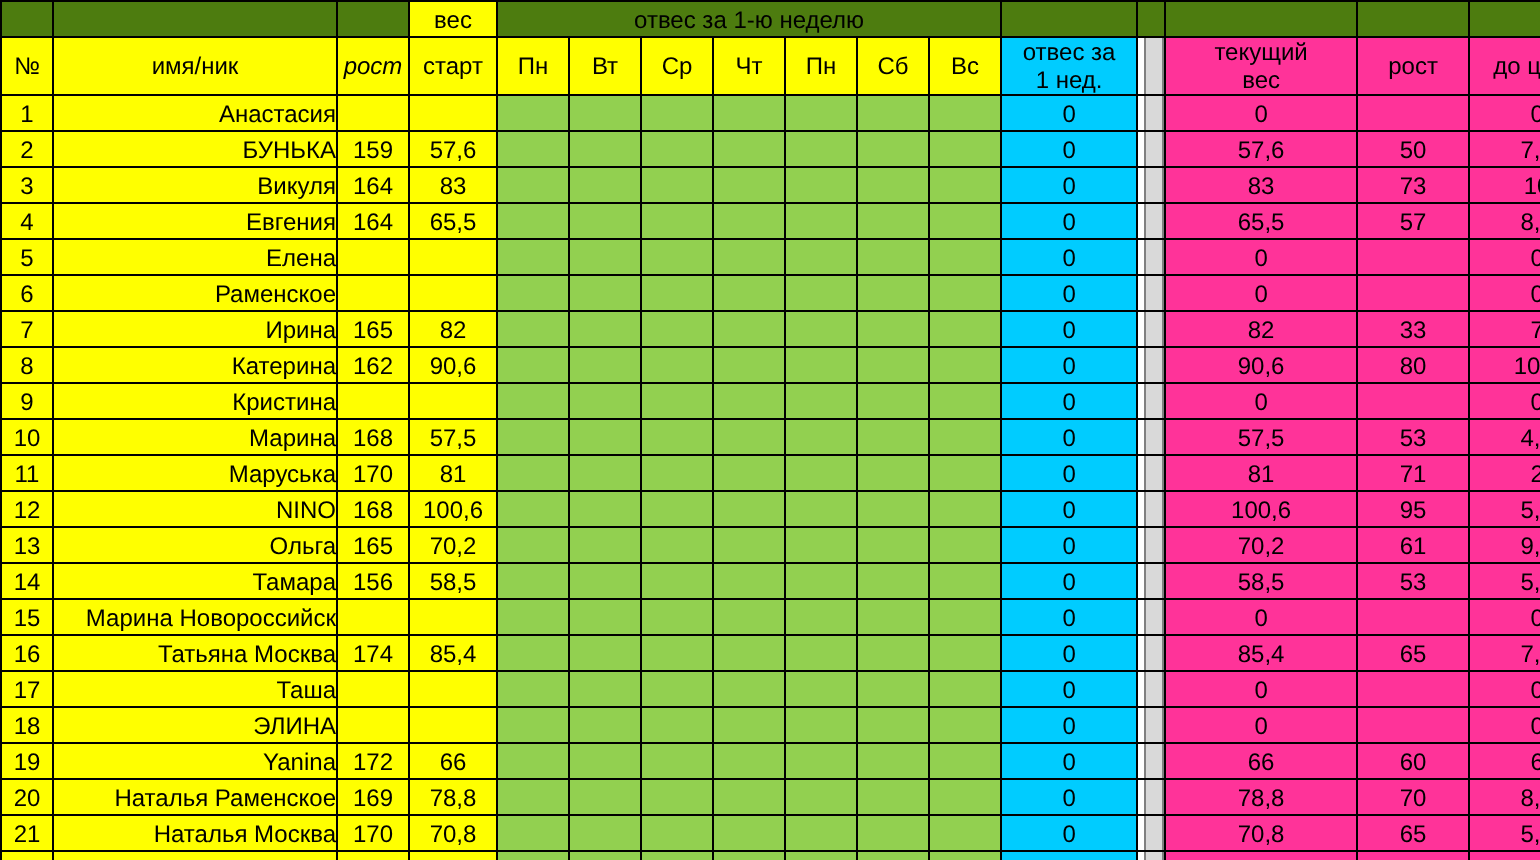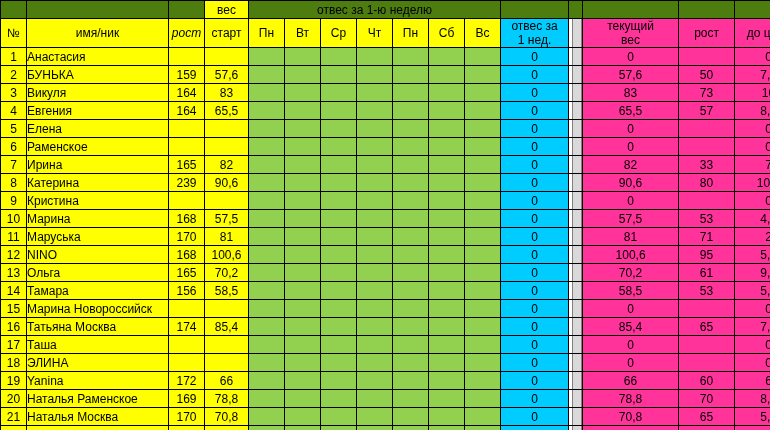--- a/index.html
+++ b/index.html
@@ -29,21 +29,21 @@
     height: 17px;
     overflow: hidden;
     white-space: nowrap;
   }
   .c-yellow { background: #ffff00; }
   .c-green  { background: #92d050; }
   .c-cyan   { background: #00ccff; margin-left: 16px; }
   .c-pink   { background: #ff3399; }
   .c-none   { background: #4d7c0f; border: 1px solid #ffffff; }
   .ctr { text-align: center; }
-  .lft { text-align: left; padding-left: 3px; }
+  .lft { text-align: right; padding-left: 3px; }
   .bold { font-weight: bold; }
 
   
   .w-num   { width: 26px; }
   .w-name  { width: 142px; }
   .w-rost  { width: 36px; }
   .w-start { width: 44px; }
   .w-day   { width: 36px; }
   .w-otves { width: 68px; }
   .w-sep   { width: 14px; }
@@ -269,21 +269,21 @@
         <td class="sep-cell">
           <span class="bars"></span>
         </td>
         <td class="c-pink ctr">82</td>
         <td class="c-pink ctr">33</td>
         <td class="c-pink ctr">7</td>
       </tr>
       <tr>
         <td class="c-yellow ctr">8</td>
         <td class="c-yellow lft">Катерина</td>
-        <td class="c-yellow ctr">239</td>
+        <td class="c-yellow ctr">162</td>
         <td class="c-yellow ctr">90,6</td>
         <td class="c-green ctr"></td>
         <td class="c-green ctr"></td>
         <td class="c-green ctr"></td>
         <td class="c-green ctr"></td>
         <td class="c-green ctr"></td>
         <td class="c-green ctr"></td>
         <td class="c-green ctr"></td>
         <td class="c-cyan ctr">0</td>
         <td class="sep-cell">

